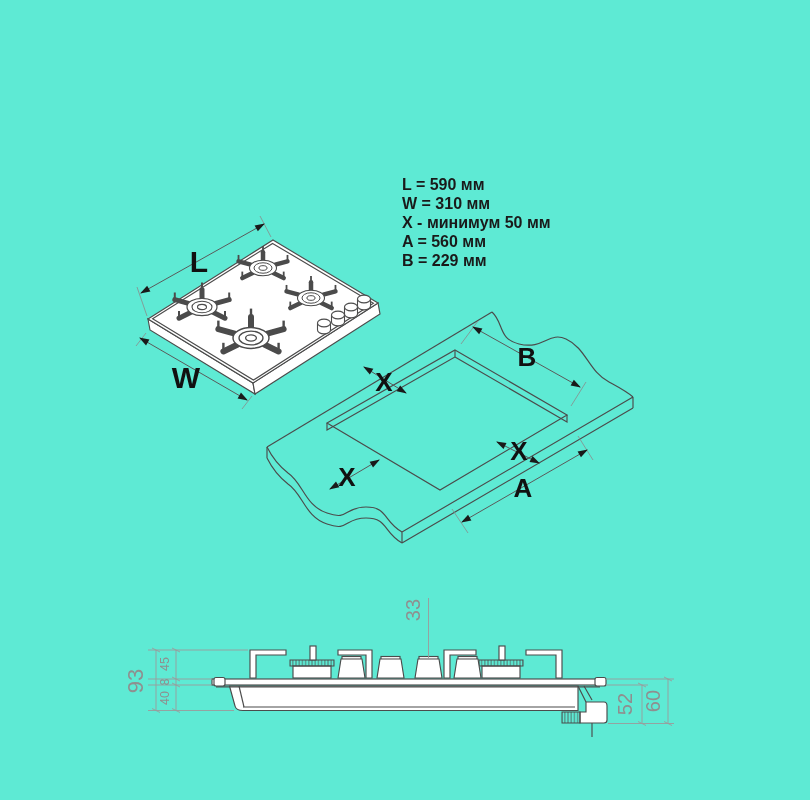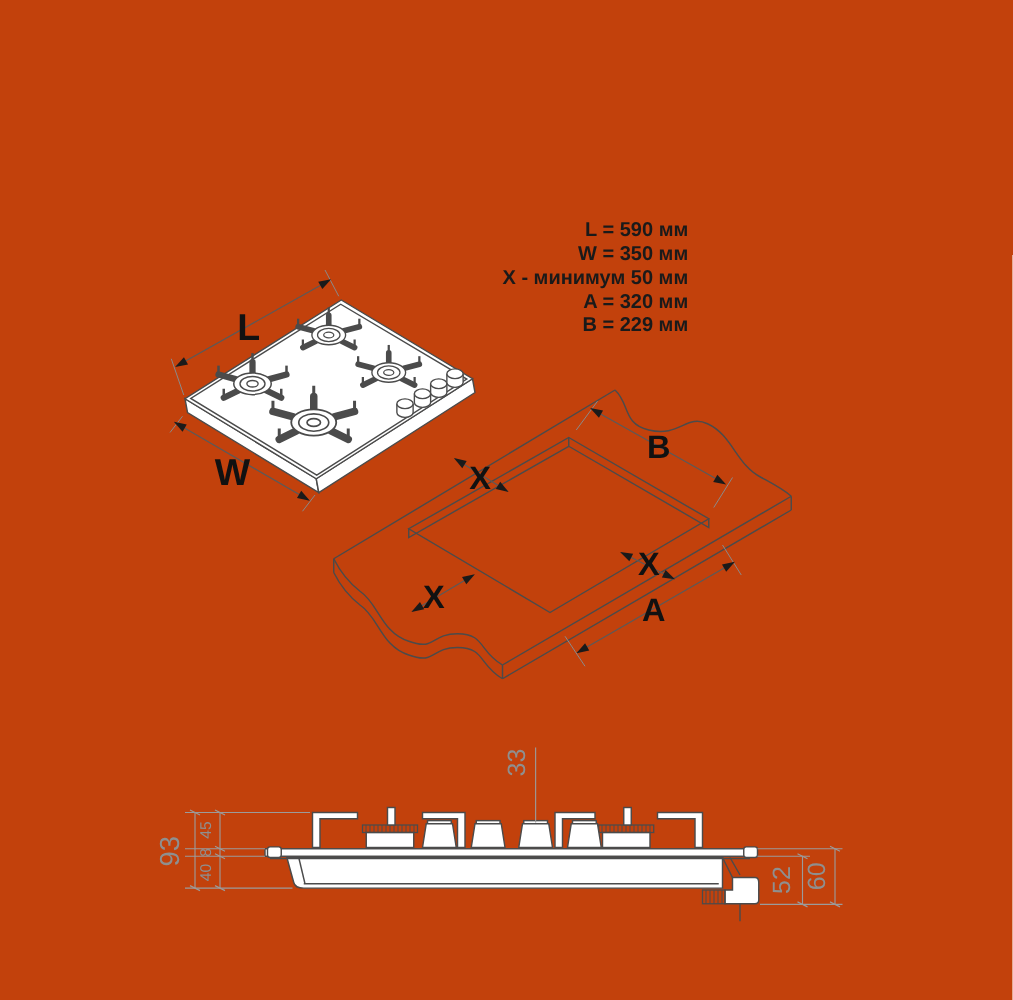--- a/index.html
+++ b/index.html
@@ -1,17 +1,17 @@
 <!DOCTYPE html>
 <html><head>
 <meta charset="utf-8">
 <style>
   html,body{margin:0;padding:0;background:#fff;}
-  .canvas{position:relative;width:810px;height:800px;background:#c2410c;overflow:hidden;
-          font-family:"Liberation Sans",sans-serif;text-align:right;}
+  .canvas{position:relative;width:810px;height:800px;background:#5eead4;overflow:hidden;
+          font-family:"Liberation Sans",sans-serif;}
   .specs{position:absolute;left:402px;top:175px;font-size:16px;font-weight:700;
          line-height:19px;color:#1a1a1a;white-space:nowrap;}
   svg{position:absolute;left:0;top:0;}
   .ln{stroke:#4b4b4b;stroke-width:1.15;fill:none;}
   .lnw{stroke:#4b4b4b;stroke-width:1.15;fill:#ffffff;}
   .dim{stroke:#5a5a5a;stroke-width:1;fill:none;}
   .ext{stroke:#8a8a8a;stroke-width:0.8;fill:none;}
   .gdim{stroke:#9b9b9b;stroke-width:0.9;fill:none;}
   .lbl-big{font:700 30px "Liberation Sans",sans-serif;fill:#111;}
   .lbl-med{font:700 26px "Liberation Sans",sans-serif;fill:#111;}
@@ -19,23 +19,23 @@
   .dimnum-big{font:400 22px "Liberation Sans",sans-serif;fill:#8f8f8f;}
   .dimnum-sm{font:400 12.5px "Liberation Sans",sans-serif;fill:#8f8f8f;}
 </style>
 </head>
 <body>
 
 <div class="canvas">
 
   <div class="specs">
     <div>L = 590 мм</div>
-    <div>W = 350 мм</div>
+    <div>W = 310 мм</div>
     <div>X - минимум 50 мм</div>
-    <div>A = 320 мм</div>
+    <div>A = 560 мм</div>
     <div>B = 229 мм</div>
   </div>
 
   <svg width="810" height="800" viewBox="0 0 810 800">
     <defs>
       <marker id="arw" viewBox="0 0 10 8" refX="9" refY="4" markerWidth="10.5" markerHeight="8.5" orient="auto-start-reverse" markerUnits="userSpaceOnUse">
         <path d="M0.5,0.8 L10,4 L0.5,7.2 Z" fill="#1a1a1a"></path>
       </marker>
       <pattern id="hatch" width="3.2" height="6" patternUnits="userSpaceOnUse">
         <line x1="1.6" y1="0" x2="1.6" y2="6" stroke="#4b4b4b" stroke-width="0.8"></line>

